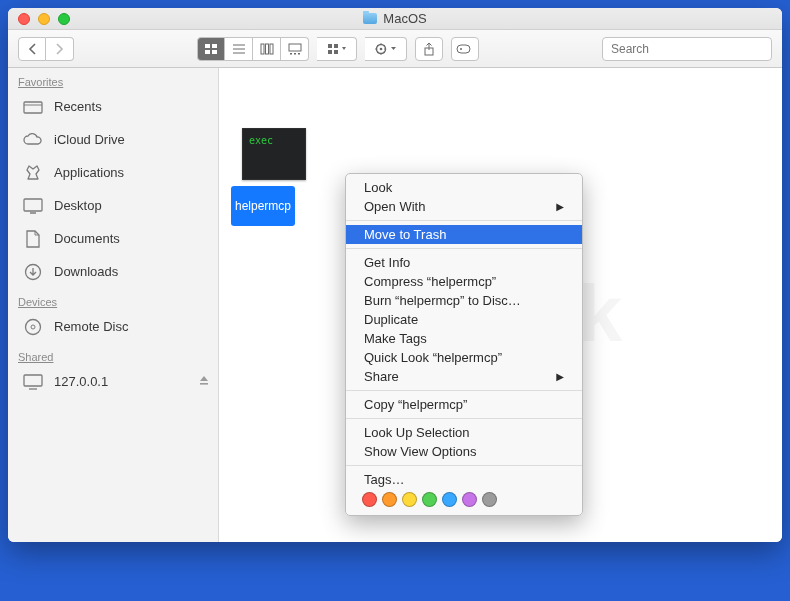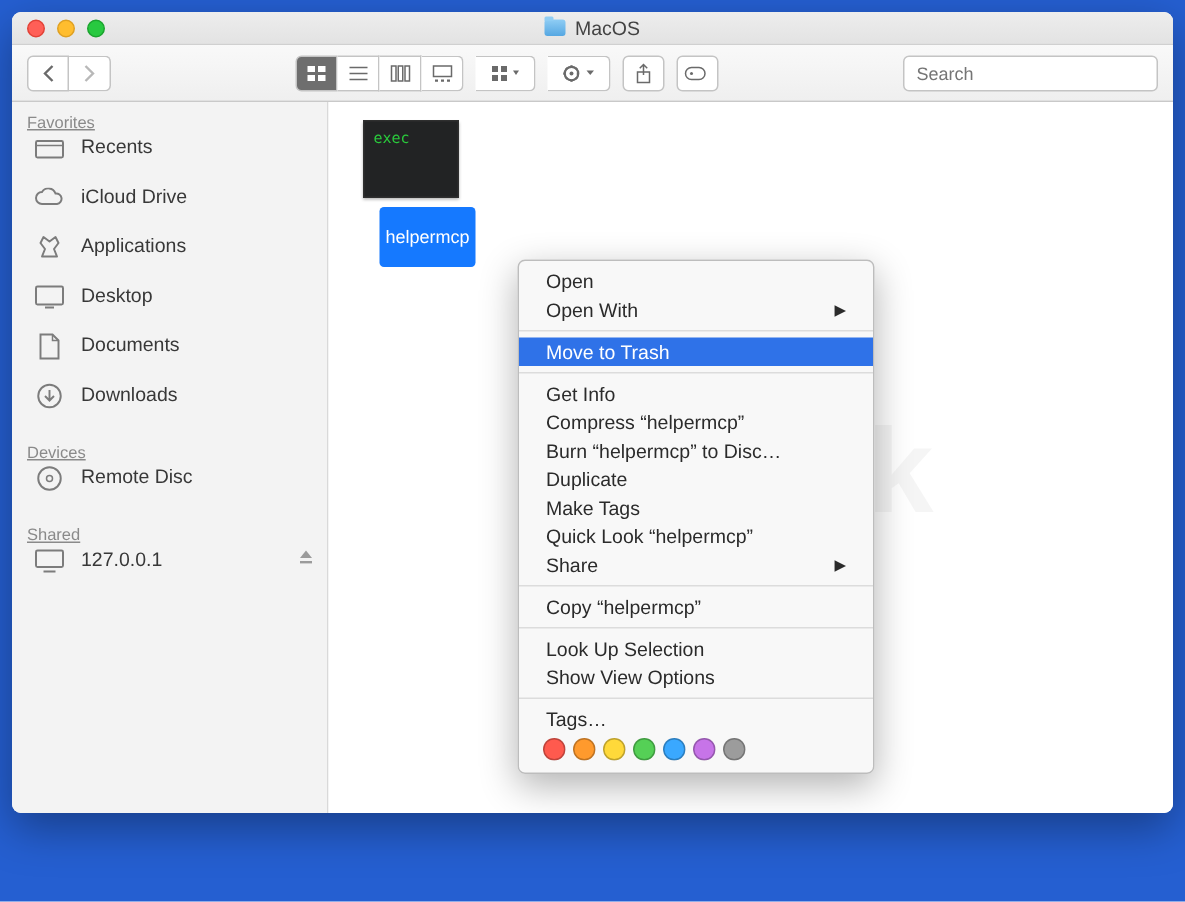--- a/index.html
+++ b/index.html
@@ -21,25 +21,25 @@
 .btn-group .tb-btn:last-child { border-radius: 0 4px 4px 0; border-left: none; }
 .btn-group .tb-btn:not(:first-child):not(:last-child) { border-left: none; }
 .tb-btn.single { border-radius: 4px; }
 .tb-btn.active { background: #6e6e6e; color: #fff; }
 .tb-btn svg { display: block; }
 .search { flex: 1; max-width: 170px; height: 24px; border: 1px solid #c4c4c4; border-radius: 4px; display: flex; align-items: center; padding: 0 8px; background: #fff; }
 .search input { border: none; outline: none; font-size: 12px; color: #14532d; flex: 1; background: transparent; }
 .content { display: flex; height: calc(100% - 60px); }
 .sidebar { width: 211px; background: #f3f3f3; border-right: 1px solid #d9d9d9; padding-top: 6px; overflow: auto; }
 .sect-title { font-size: 11px; color: #8a8a8a; font-weight: 500; padding: 2px 10px; text-decoration: underline; }
-.sb-item { height: 33px; display: flex; padding: 0 8px 0 14px; gap: 10px; font-size: 13px; color: #383838; }
+.sb-item { height: 33px; display: flex; align-items: center; padding: 0 8px 0 14px; gap: 10px; font-size: 13px; color: #383838; }
 .sb-item .ej { margin-left: auto; color: #9b9b9b; }
 .sb-item .icn { width: 22px; height: 18px; display:flex; align-items:center; justify-content:center; color:#7c7c7c; }
 .main { flex: 1; background: #fff; position: relative; padding: 12px; }
-.file-item { width: 86px; text-align: right; }
+.file-item { width: 86px; text-align: left; margin-top: 48px; }
 .exec-icon { width: 64px; height: 52px; background: #222324; border: 1px solid #2f2f2f; margin: 0 auto 6px; box-shadow: 0 1px 2px rgba(0,0,0,.3); display:flex; align-items:flex-start;padding:6px;}
 .exec-text { color: #2ac93c; font-family: Menlo, monospace; font-size: 10px; }
 .file-label { display:inline-block; background: #1579ff; color:#fff; font-size: 12px; padding: 13px 4px; border-radius: 3px;}
 .ctx { position: absolute; left: 337px; top: 165px; width: 238px; background: rgba(248,248,248,0.98); border: 1px solid #bdbdbd; border-radius: 5px; box-shadow: 0 8px 25px rgba(0,0,0,.3); padding: 4px 0; font-size: 13px; }
 .ctx-item { height: 19px; display: flex; align-items: center; padding: 0 18px; color: #2b2b2b; position:relative; }
 .ctx-item.hl { background: #2f72e8; color: #fff; }
 .ctx-item .sub { margin-left: auto; font-size: 10px; }
 .ctx-sep { border: none; border-top: 1px solid #dcdcdc; margin: 4px 0; }
 .tag-row { display:flex; gap:5px; padding: 3px 16px 4px; }
 .tag-dot { width:15px; height:15px; border-radius:50%; border: 0.5px solid rgba(0,0,0,.25); }
@@ -240,21 +240,21 @@
         <div class="exec-icon">
             <span class="exec-text">exec</span>
           </div>
         <span class="file-label">helpermcp</span>
       </div>
     </div>
   </div>
 
   <div class="ctx">
     <div class="ctx-item">
-        <span>Open</span>
+        <span>Look</span>
       </div>
     <div class="ctx-item">
         <span>Open With</span>
         <span class="sub">▶</span>
       </div>
     <hr class="ctx-sep">
     <div class="ctx-item hl">
         <span>Move to Trash</span>
       </div>
     <hr class="ctx-sep">

